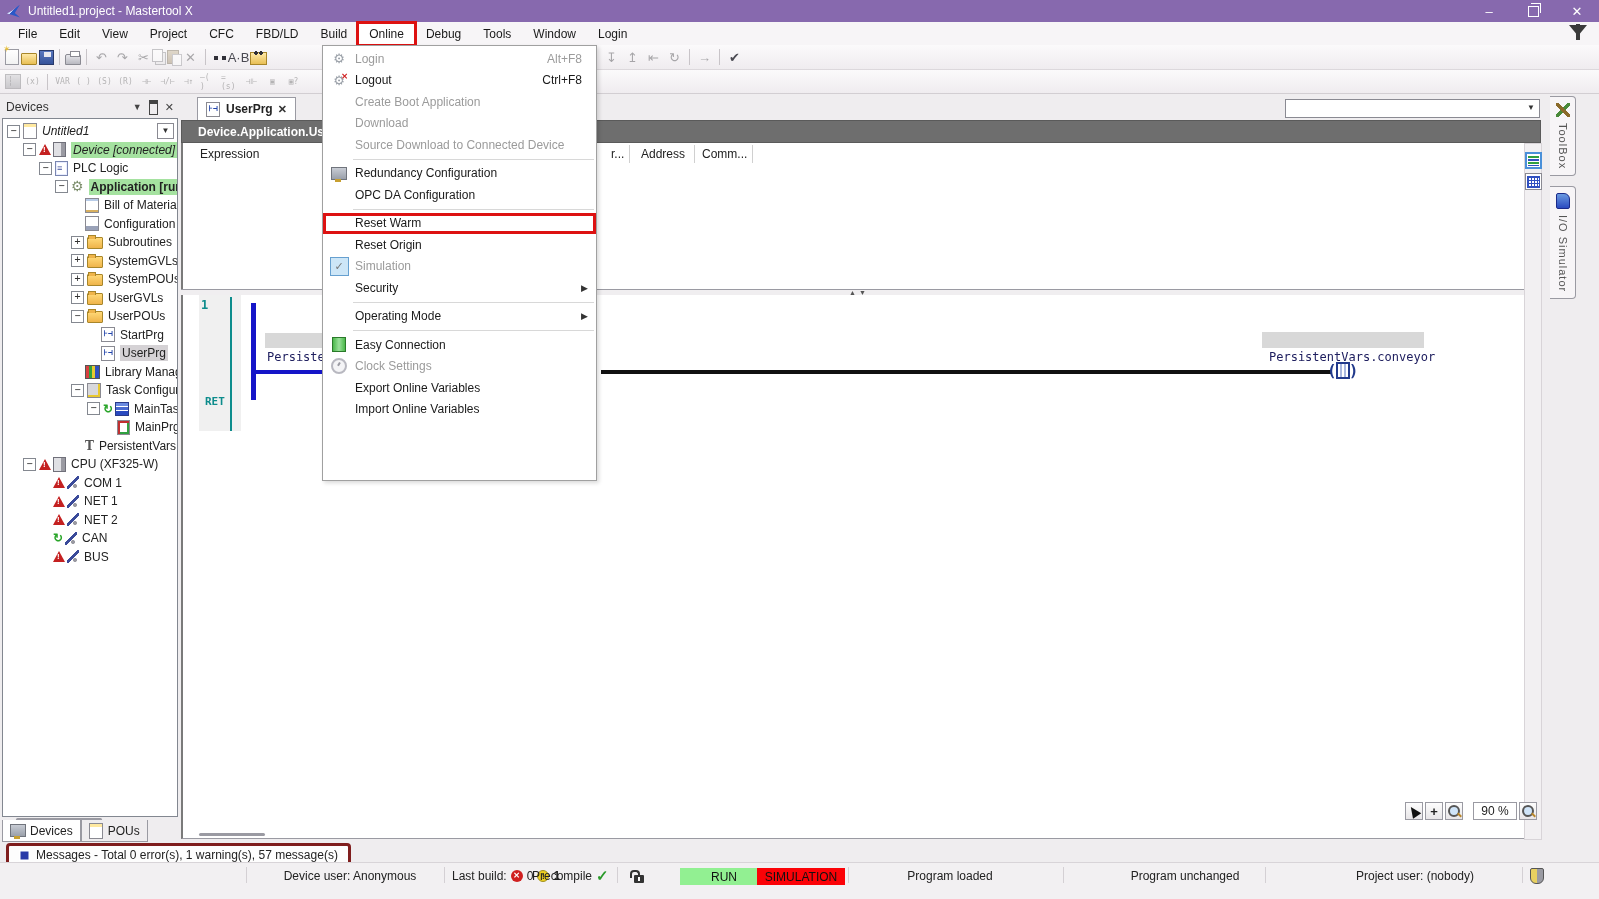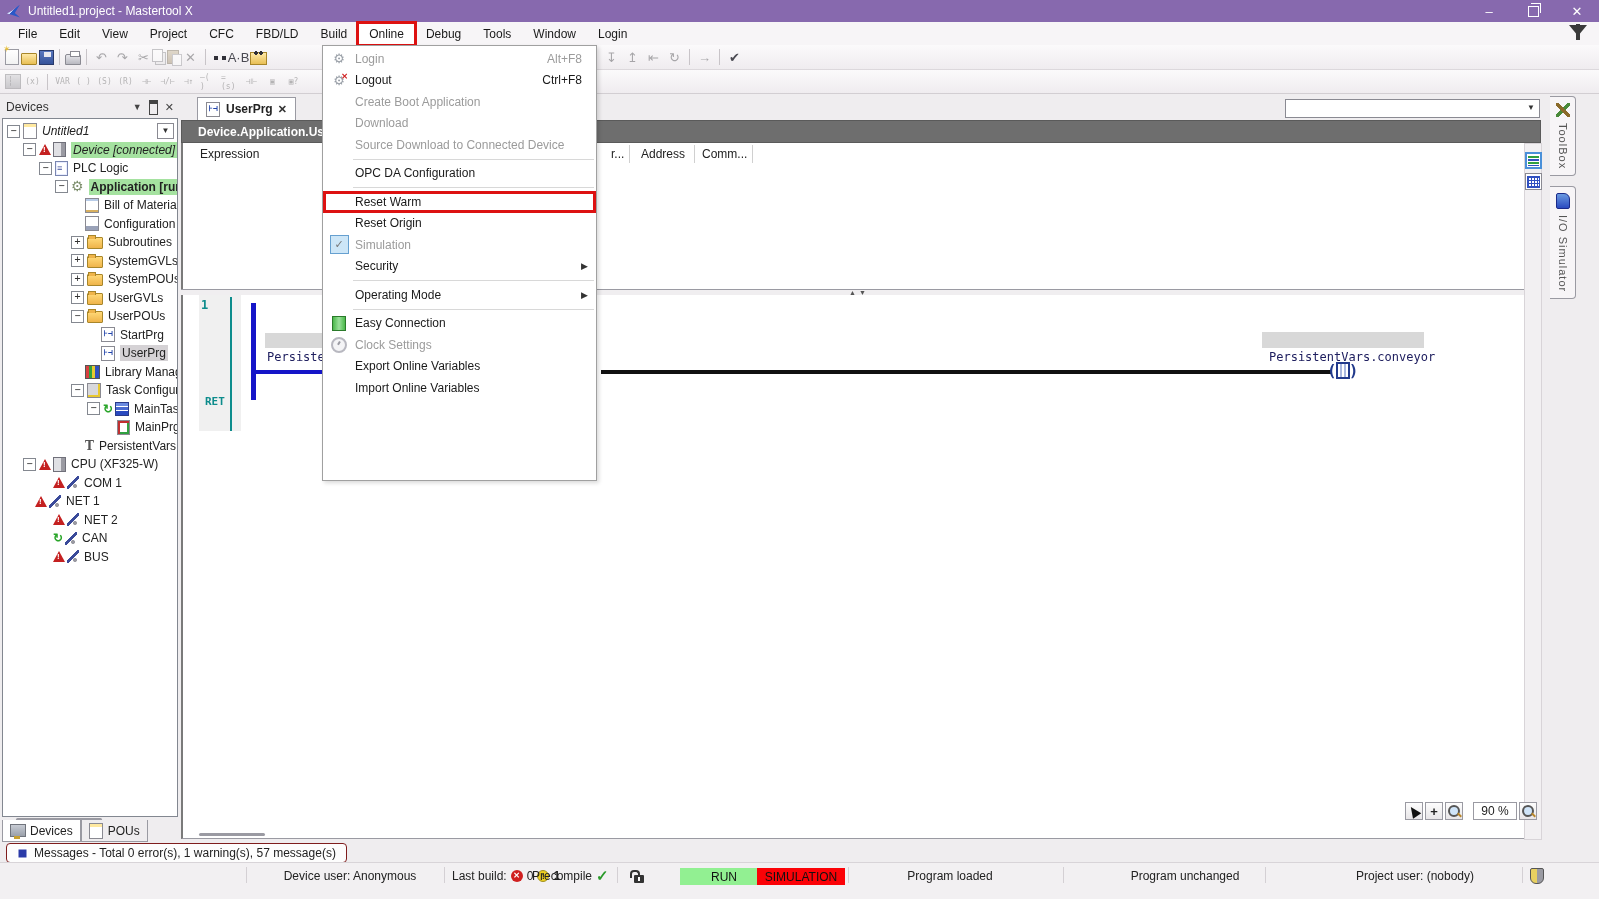--- a/index.html
+++ b/index.html
@@ -124,21 +124,21 @@
   .zoom-val{width:44px;height:18px;background:#fff;border:1px solid #9a9aa2;display:flex;align-items:center;justify-content:center;margin-left:8px;box-sizing:border-box;}
   .eh-scroll{position:absolute;left:20px;top:737px;width:66px;height:3px;background:#9a9aa2;border-radius:2px;}
   
   .side-tabs{position:absolute;left:1550px;top:96px;width:26px;}
   .vtab{border:1px solid #9a9aa2;border-left:none;background:#f7f5f7;border-radius:0 4px 4px 0;margin-bottom:10px;padding:6px 0;display:flex;flex-direction:column;align-items:center;gap:6px;}
   .vtext{writing-mode:vertical-rl;font-size:11px;color:#555;letter-spacing:1px;}
   .tbx-icon{width:14px;height:14px;background:linear-gradient(45deg,transparent 42%,#8a6a2a 42% 58%,transparent 58%),linear-gradient(-45deg,transparent 42%,#4a8a3a 42% 58%,transparent 58%);}
   .ios-icon{width:12px;height:14px;background:linear-gradient(#6a9ae0,#2a4ac0);border-radius:2px 6px 2px 2px;border:1px solid #1a2a8a;}
   
   .msg-bar{position:absolute;left:0;top:843px;width:1599px;height:19px;}
-  .msg-tab{position:absolute;left:6px;top:0;height:18px;border:1px solid #7f1d1d;border-radius:4px;background:#fdfdfd;display:flex;align-items:center;gap:6px;padding:0 10px;}
+  .msg-tab{position:absolute;left:6px;top:0;height:18px;border:3px solid #7f1d1d;border-radius:4px;background:#fdfdfd;display:flex;align-items:center;gap:6px;padding:0 10px;}
   .msg-icon{width:11px;height:11px;background:#2a3aa8;box-shadow:inset 0 0 0 1.5px #fff;}
   .msg-icon:after{content:"";display:block;margin:3px 2px;height:5px;background:linear-gradient(#2a3aa8 0 1px,transparent 1px 2px,#2a3aa8 2px 3px,transparent 3px 4px,#2a3aa8 4px 5px);}
   .statusbar{position:absolute;left:0;top:862px;width:1599px;height:37px;background:#f2f0f2;border-top:1px solid #d8d4d8;}
   .sitem{position:absolute;top:5px;height:16px;display:flex;align-items:center;justify-content:center;gap:4px;}
   .ssep{position:absolute;top:4px;width:1px;height:16px;background:#d4d0d4;}
   .ic-err{width:12px;height:12px;border-radius:50%;background:#d02020;color:#fff;font-size:8px;font-weight:bold;text-align:center;line-height:12px;}
   .ic-warn{width:12px;height:12px;border-radius:50%;background:#f0d020;border:1px solid #a09020;color:#222;font-size:8px;font-weight:bold;text-align:center;line-height:11px;box-sizing:border-box;}
   .ic-check{color:#2a9a2a;font-size:15px;font-weight:bold;}
   .ic-lock{width:10px;height:8px;background:#333;position:relative;margin-top:5px;border-radius:1px;}
   .ic-lock:before{content:"";position:absolute;left:-4px;top:-5px;width:6px;height:6px;border:2px solid #333;border-radius:4px 4px 0 0;border-bottom:none;}
@@ -362,21 +362,21 @@
         <span class="warn-tri"></span>
         <span class="nicon ni-device"></span>
         <span class="lbl">CPU (XF325-W)</span>
       </div>
       <div class="trow" style="padding-left: 36px;">
         <span style="width: 14px; flex: 0 0 auto;"></span>
         <span class="warn-tri"></span>
         <span class="nicon ni-port"></span>
         <span class="lbl">COM 1</span>
       </div>
-      <div class="trow" style="padding-left: 18px;">
+      <div class="trow" style="padding-left: 36px;">
         <span style="width: 14px; flex: 0 0 auto;"></span>
         <span class="warn-tri"></span>
         <span class="nicon ni-port"></span>
         <span class="lbl">NET 1</span>
       </div>
       <div class="trow" style="padding-left: 36px;">
         <span style="width: 14px; flex: 0 0 auto;"></span>
         <span class="warn-tri"></span>
         <span class="nicon ni-port"></span>
         <span class="lbl">NET 2</span>
@@ -546,20 +546,26 @@
     <div class="mi disabled">
       <span class="gutter"></span>
       <span class="mlabel">Download</span>
     </div>
     <div class="mi disabled">
       <span class="gutter"></span>
       <span class="mlabel">Source Download to Connected Device</span>
     </div>
     <div class="msep"></div>
     <div class="mi">
+      <span class="gutter">
+        <span class="mredund"></span>
+      </span>
+      <span class="mlabel">Redundancy Configuration</span>
+    </div>
+    <div class="mi">
       <span class="gutter"></span>
       <span class="mlabel">OPC DA Configuration</span>
     </div>
     <div class="msep"></div>
     <div class="mi hl-red">
       <span class="gutter"></span>
       <span class="mlabel">Reset Warm</span>
     </div>
     <div class="mi">
       <span class="gutter"></span>

